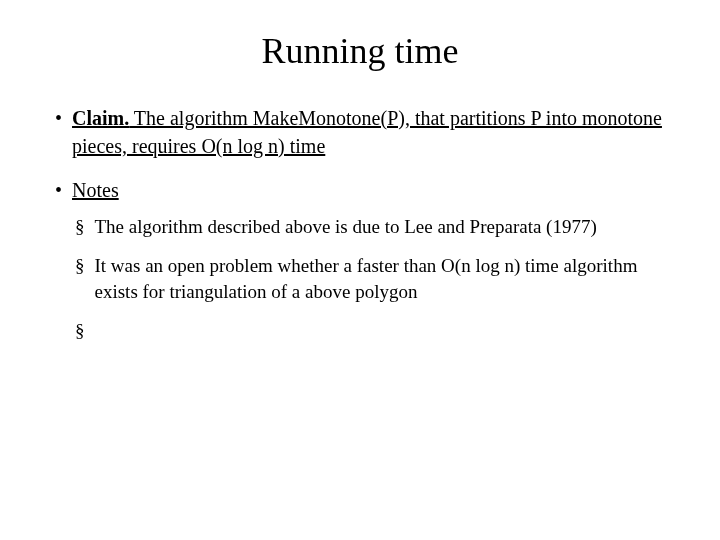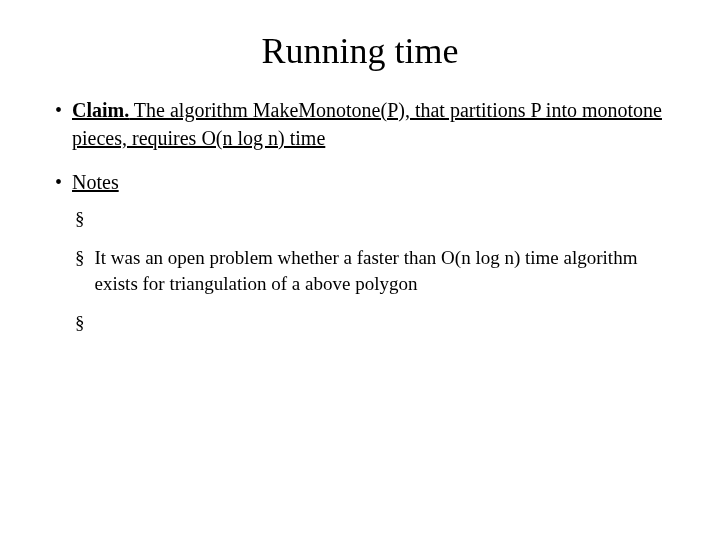--- a/index.html
+++ b/index.html
@@ -21,21 +21,21 @@
       height: 540px;
       padding: 30px 55px 30px 55px;
       display: flex;
       flex-direction: column;
     }
 
     .title {
       text-align: center;
       font-size: 36px;
       font-weight: normal;
-      margin-bottom: 24px;
+      margin-bottom: 32px;
       color: #000000;
     }
 
     .content {
       display: flex;
       flex-direction: column;
       gap: 16px;
     }
 
     .bullet-item {
@@ -115,20 +115,21 @@
     <div class="notes-section">
       <div class="bullet-item">
         <span class="bullet-dot">•</span>
         <div class="bullet-text">Notes</div>
       </div>
 
       <div class="sub-bullets">
 
         <div class="sub-bullet-item">
           <span class="sub-bullet-marker">§</span>
+          <div class="sub-bullet-text">The algorithm described above is due to Lee and Preparata (1977)</div>
         </div>
 
         <div class="sub-bullet-item">
           <span class="sub-bullet-marker">§</span>
           <div class="sub-bullet-text">It was an open problem whether a faster than O(n log n) time algorithm exists for triangulation of a above polygon</div>
         </div>
 
         <div class="sub-bullet-item">
           <span class="sub-bullet-marker">§</span>
         </div>

